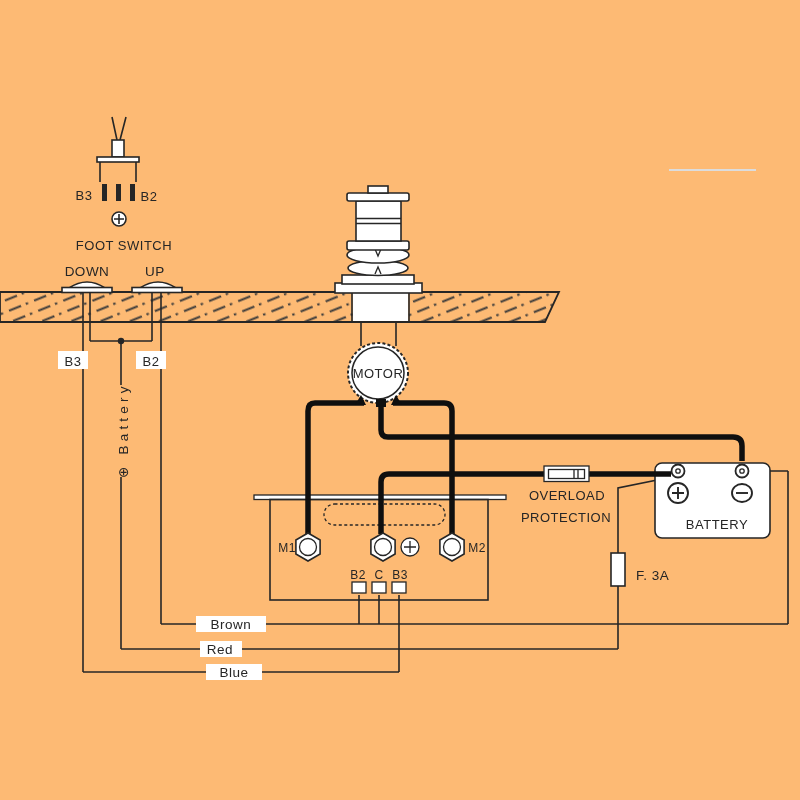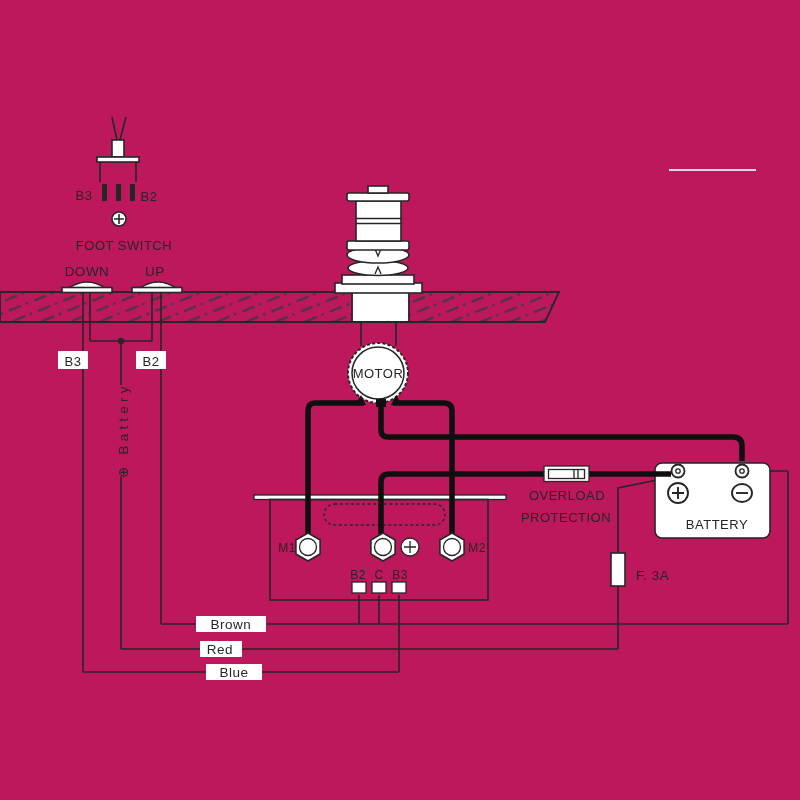--- a/index.html
+++ b/index.html
@@ -1,16 +1,16 @@
 <!DOCTYPE html>
 <html><head>
 <meta charset="utf-8">
 <style>
   html,body{margin:0;padding:0;background:#ffffff;}
-  .canvas{position:relative;width:800px;height:800px;background:#be185d;overflow:hidden;}
+  .canvas{position:relative;width:800px;height:800px;background:#fdba74;overflow:hidden;}
   svg{display:block;}
   .t{font-family:"Liberation Sans","DejaVu Sans",sans-serif;fill:#262626;}
   .t13{font-size:13px;letter-spacing:0.5px;}
   .t12{font-size:12px;letter-spacing:0.3px;}
   .t14{font-size:13.5px;letter-spacing:0.5px;}
   .mid{text-anchor:middle;}
   .thin{stroke:#262626;stroke-width:1.6;fill:none;}
   .thin13{stroke:#262626;stroke-width:1.3;fill:none;}
   .thick{stroke:#0f0f0f;stroke-width:5.5;fill:none;stroke-linejoin:round;}
   .wfill{fill:#ffffff;stroke:#262626;stroke-width:1.6;}

